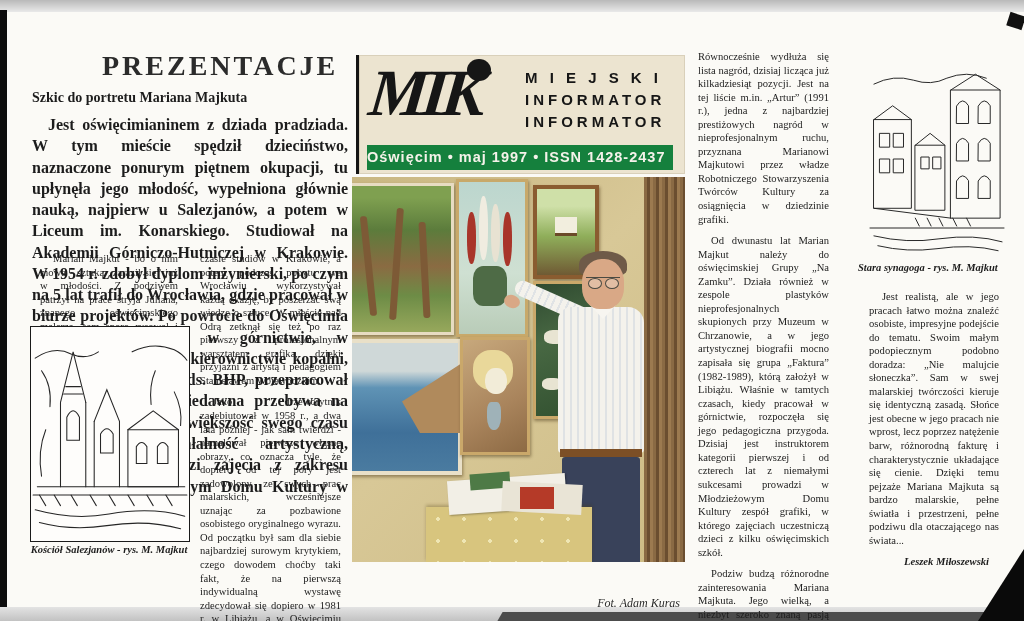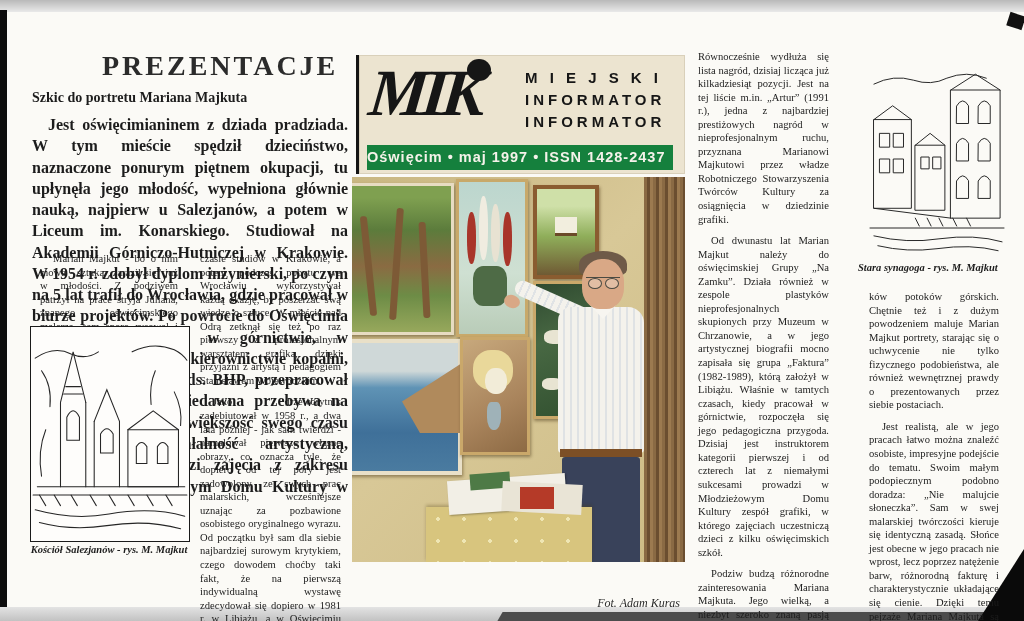--- a/index.html
+++ b/index.html
@@ -238,19 +238,18 @@
         <path d="M6 150 L84 160 M2 170 L138 170"></path>
         <path d="M6 178 q34 8 66 3 q36 -5 64 3"></path>
         <path d="M10 188 q30 7 60 3 q34 -5 62 2"></path>
         <path d="M48 160 l4 8 m8 -8 l4 8 m8 -8 l4 8 m10 -8 l4 8 m10 -8 l4 8"></path>
       </g>
     </svg>
   </div>
   <div id="syn-caption" class="abs">Stara synagoga - rys. M. Majkut</div>
 
   <div id="right-col2" class="abs bodytext just">
-    <p class="noindent">ków potoków górskich. Chętnie też i z dużym powodzeniem maluje Marian Majkut portrety, starając się o uchwycenie nie tylko fizycznego podobieństwa, ale również wewnętrznej prawdy o prezentowanych przez siebie postaciach.</p>
     <p>Jest realistą, ale w jego pracach łatwo można znaleźć osobiste, impresyjne podejście do tematu. Swoim małym podopiecznym podobno doradza: „Nie malujcie słoneczka”. Sam w swej malarskiej twórczości kieruje się identyczną zasadą. Słońce jest obecne w jego pracach nie wprost, lecz poprzez natężenie barw, różnorodną fakturę i charakterystycznie układające się cienie. Dzięki temu pejzaże Mariana Majkuta są bardzo malarskie, pełne światła i przestrzeni, pełne podziwu dla otaczającego nas świata...</p>
     <p id="author">Leszek Miłoszewski</p>
 
   </div>
 
 </div>
 
 </body></html>

